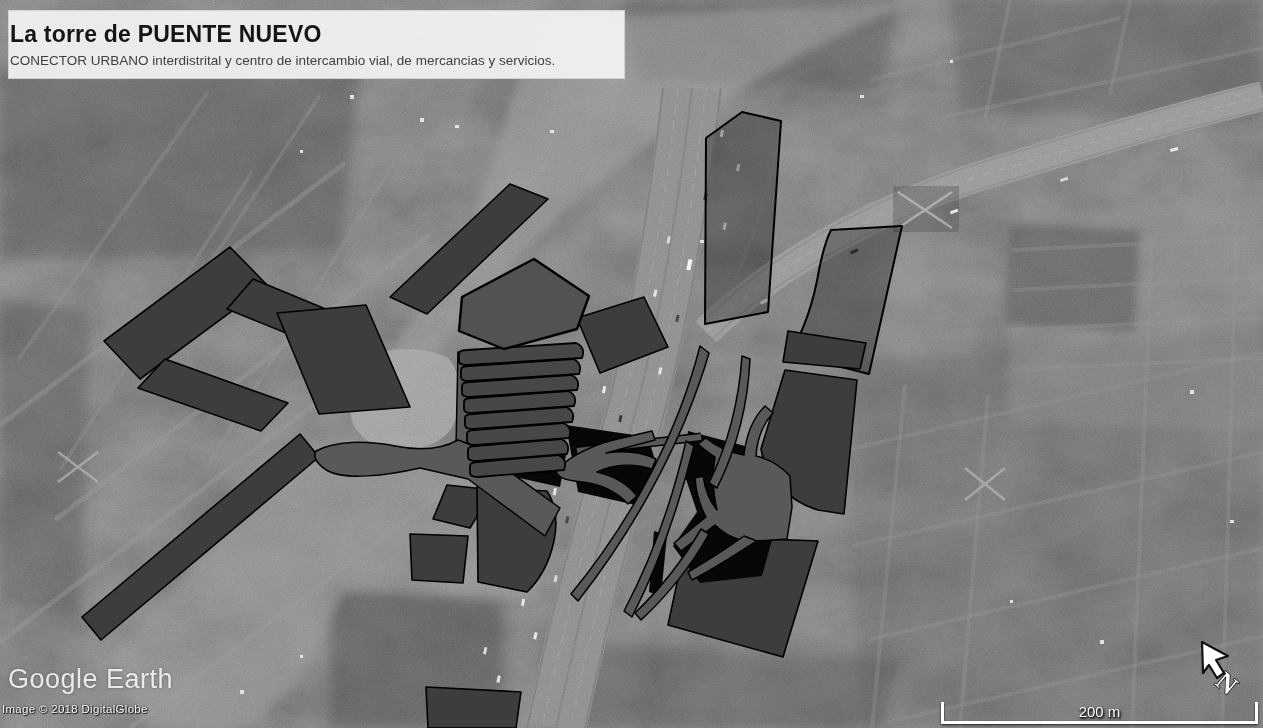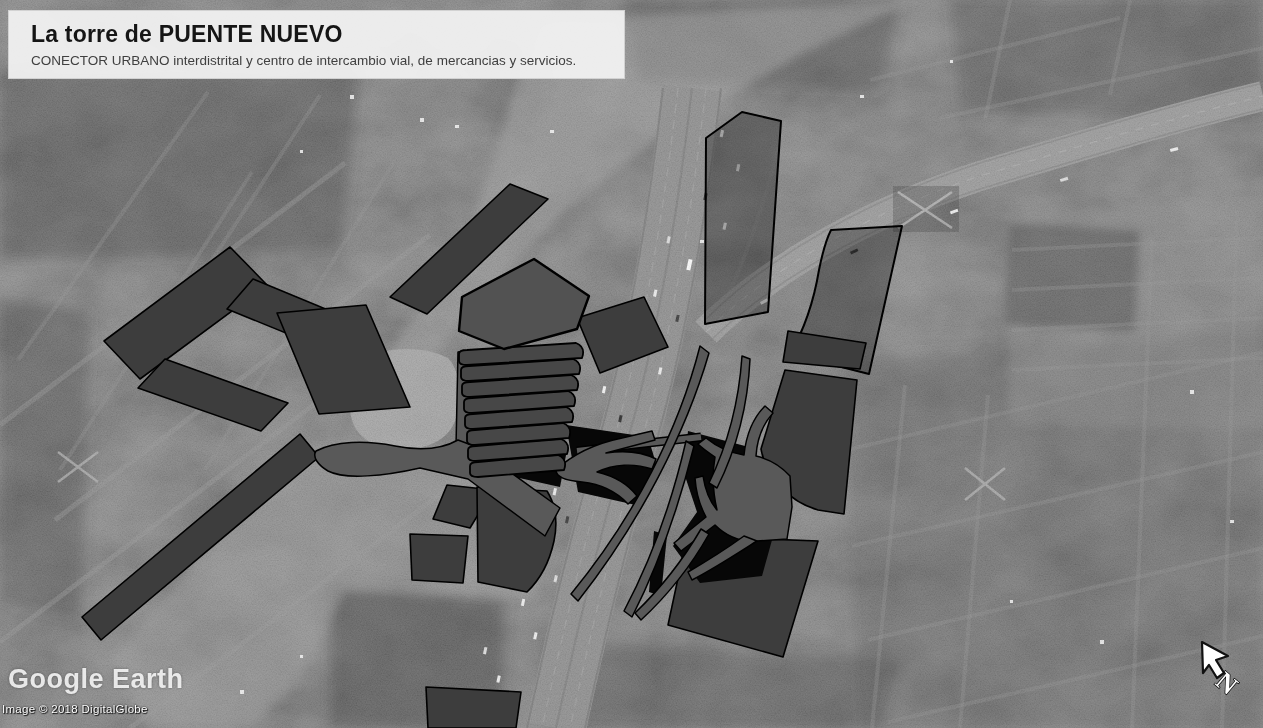--- a/index.html
+++ b/index.html
@@ -16,30 +16,30 @@
   .zone{fill:rgba(5,5,5,0.30);stroke:var(--outline);stroke-width:2;stroke-linejoin:round;}
   .ramp{fill:var(--ramp-fill);stroke:var(--outline);stroke-width:1.5;stroke-linejoin:round;}
   .shadow{fill:#070707;}
   .twr{fill:var(--tower-fill);stroke:var(--outline);stroke-width:1.8;stroke-linejoin:round;}
   .roof{fill:var(--tower-roof-fill);stroke:var(--outline);stroke-width:2.4;stroke-linejoin:round;}
   .street{stroke:#979797;stroke-width:5;opacity:.42;fill:none;}
   .street2{stroke:#8e8e8e;stroke-width:4;opacity:.35;fill:none;}
 
   .title-card{
     position:absolute;left:8px;top:10px;width:617px;box-sizing:border-box;
-    background:rgba(243,243,243,0.93);padding:9px 14px 9px 22px;
+    background:rgba(243,243,243,0.93);padding:9px 14px 9px 1px;
     border:1px solid rgba(200,200,200,.7);
   }
   .title-card h1{margin:0;font-size:23px;line-height:28px;color:#151515;letter-spacing:.2px;}
   .title-card p{margin:4px 0 0 0;font-size:13.5px;line-height:17px;color:#404040;}
 
   .watermark{
     position:absolute;left:8px;top:664px;font-size:27px;letter-spacing:.5px;
     color:rgba(250,250,250,.88);text-shadow:0 0 3px rgba(0,0,0,.35);
-    font-weight:700;
+    font-weight:400;
   }
   .attribution{
     position:absolute;left:2px;top:703px;font-size:11.5px;color:#fff;
     text-shadow:0 0 2px #000,1px 1px 1px rgba(0,0,0,.9);letter-spacing:.3px;
   }
   .scalebar{
     position:absolute;left:941px;top:702px;width:317px;height:22px;
     filter:drop-shadow(0 1px 1px rgba(0,0,0,.75));
   }
   .scalebar .bar{position:absolute;left:0;right:0;bottom:0;height:3px;background:#fff;}
@@ -262,19 +262,25 @@
 
 <div class="title-card">
   <h1>La torre de PUENTE NUEVO</h1>
   <p>CONECTOR URBANO interdistrital y centro de intercambio vial, de mercancias y servicios.</p>
 </div>
 
 <div class="watermark">Google Earth</div>
 
 <div class="attribution">Image © 2018 DigitalGlobe</div>
 
+<div class="scalebar">
+  <div class="tick left"></div>
+  <div class="tick right"></div>
+  <div class="bar"></div>
+  <div class="label">200 m</div>
+</div>
 
 <svg id="north" width="62" height="66" viewBox="0 0 62 66">
   <path d="M10,6 L36,20 L24,24 L32,37 L25,42 L17,29 L11,37 Z" fill="#fff" stroke="#111" stroke-width="2.2" stroke-linejoin="round"></path>
   <text x="26" y="55" font-size="26" font-weight="bold" font-family="Liberation Serif, serif" fill="#fff" stroke="#000" stroke-width="1.4" paint-order="stroke" transform="rotate(40 34 46)">N</text>
 </svg>
 
 </div>
 
 </body></html>

